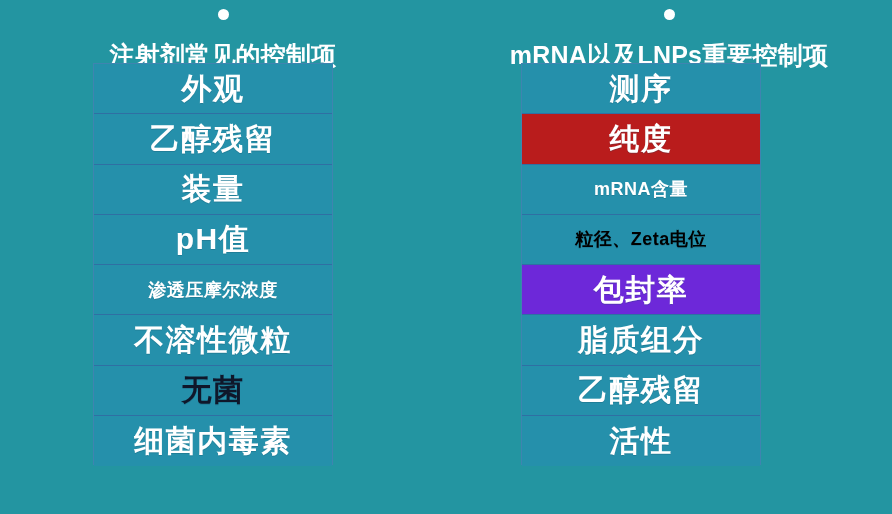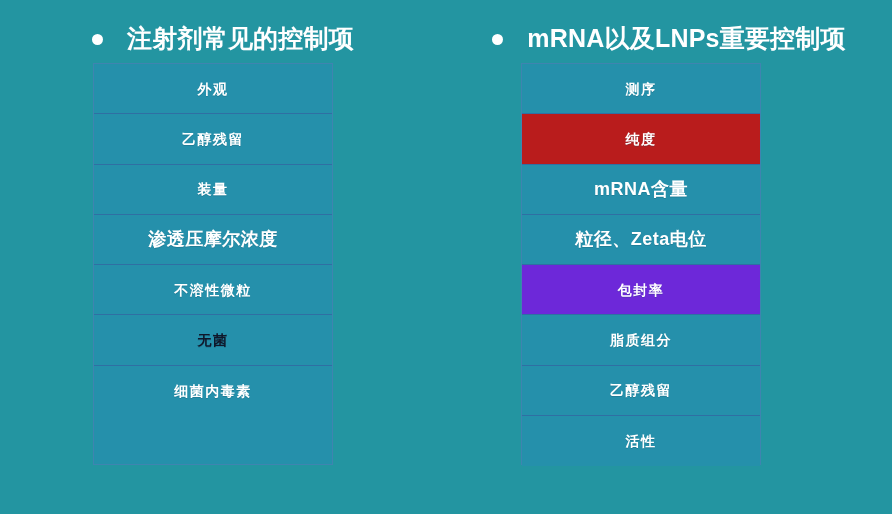--- a/index.html
+++ b/index.html
@@ -41,20 +41,21 @@
     position: absolute;
     top: 18px;
     left: 0;
     width: 446px;
     height: 40px;
     display: flex;
     align-items: center;
     justify-content: center;
     gap: 24px;
     white-space: nowrap;
+    flex-direction: column;
   }
 
   .bullet-dot {
     display: inline-block;
     width: 11px;
     height: 11px;
     border-radius: 50%;
     background: #ffffff;
     flex: 0 0 auto;
     position: relative;
@@ -91,21 +92,21 @@
     justify-content: center;
     box-sizing: border-box;
     border-bottom: 1px solid #2f6fa3;
     overflow: hidden;
   }
   .cell:last-child {
     border-bottom: none;
   }
 
   .cell-text {
-    font-size: 14px;
+    font-size: 30px;
     font-weight: bold;
     color: #ffffff;
     letter-spacing: 1.5px;
     line-height: 1;
     white-space: nowrap;
     text-shadow: 0 1px 0 rgba(20,70,95,0.25);
   }
 
   .cell-text.tight {
     letter-spacing: 0.5px;
@@ -127,20 +128,23 @@
         <div class="cell" style="background: rgb(37, 144, 171); border-bottom-color: rgb(47, 111, 163);">
           <span class="cell-text" style="color: rgb(255, 255, 255);">外观</span>
         </div>
         <div class="cell" style="background: rgb(37, 144, 171); border-bottom-color: rgb(47, 111, 163);">
           <span class="cell-text" style="color: rgb(255, 255, 255);">乙醇残留</span>
         </div>
         <div class="cell" style="background: rgb(37, 144, 171); border-bottom-color: rgb(47, 111, 163);">
           <span class="cell-text" style="color: rgb(255, 255, 255);">装量</span>
         </div>
         <div class="cell" style="background: rgb(37, 144, 171); border-bottom-color: rgb(47, 111, 163);">
+          <span class="cell-text" style="color: rgb(255, 255, 255);">pH值</span>
+        </div>
+        <div class="cell" style="background: rgb(37, 144, 171); border-bottom-color: rgb(47, 111, 163);">
           <span class="cell-text tight" style="color: #ffffff;">渗透压摩尔浓度</span>
         </div>
         <div class="cell" style="background: rgb(37, 144, 171); border-bottom-color: rgb(47, 111, 163);">
           <span class="cell-text" style="color: rgb(255, 255, 255);">不溶性微粒</span>
         </div>
         <div class="cell" style="background: rgb(37, 144, 171); border-bottom-color: rgb(47, 111, 163);">
           <span class="cell-text" style="color: #0f172a;">无菌</span>
         </div>
         <div class="cell" style="background: rgb(37, 144, 171);">
           <span class="cell-text" style="color: rgb(255, 255, 255);">细菌内毒素</span>
@@ -157,21 +161,21 @@
         <div class="cell" style="background: rgb(37, 144, 171); border-bottom-color: rgb(47, 111, 163);">
           <span class="cell-text" style="color: rgb(255, 255, 255);">测序</span>
         </div>
         <div class="cell" style="background: #b91c1c; border-bottom-color: rgb(47, 111, 163);">
           <span class="cell-text" style="color: rgb(255, 255, 255);">纯度</span>
         </div>
         <div class="cell" style="background: rgb(37, 144, 171); border-bottom-color: rgb(47, 111, 163);">
           <span class="cell-text tight" style="color: rgb(255, 255, 255);">mRNA含量</span>
         </div>
         <div class="cell" style="background: rgb(37, 144, 171); border-bottom-color: rgb(47, 111, 163);">
-          <span class="cell-text tight" style="color: #ffffff;">粒径、Zeta电位</span>
+          <span class="cell-text tight" style="color: #000000;">粒径、Zeta电位</span>
         </div>
         <div class="cell" style="background: #6d28d9; border-bottom-color: rgb(47, 111, 163);">
           <span class="cell-text" style="color: rgb(255, 255, 255);">包封率</span>
         </div>
         <div class="cell" style="background: rgb(37, 144, 171); border-bottom-color: rgb(47, 111, 163);">
           <span class="cell-text" style="color: rgb(255, 255, 255);">脂质组分</span>
         </div>
         <div class="cell" style="background: rgb(37, 144, 171); border-bottom-color: rgb(47, 111, 163);">
           <span class="cell-text" style="color: rgb(255, 255, 255);">乙醇残留</span>
         </div>

